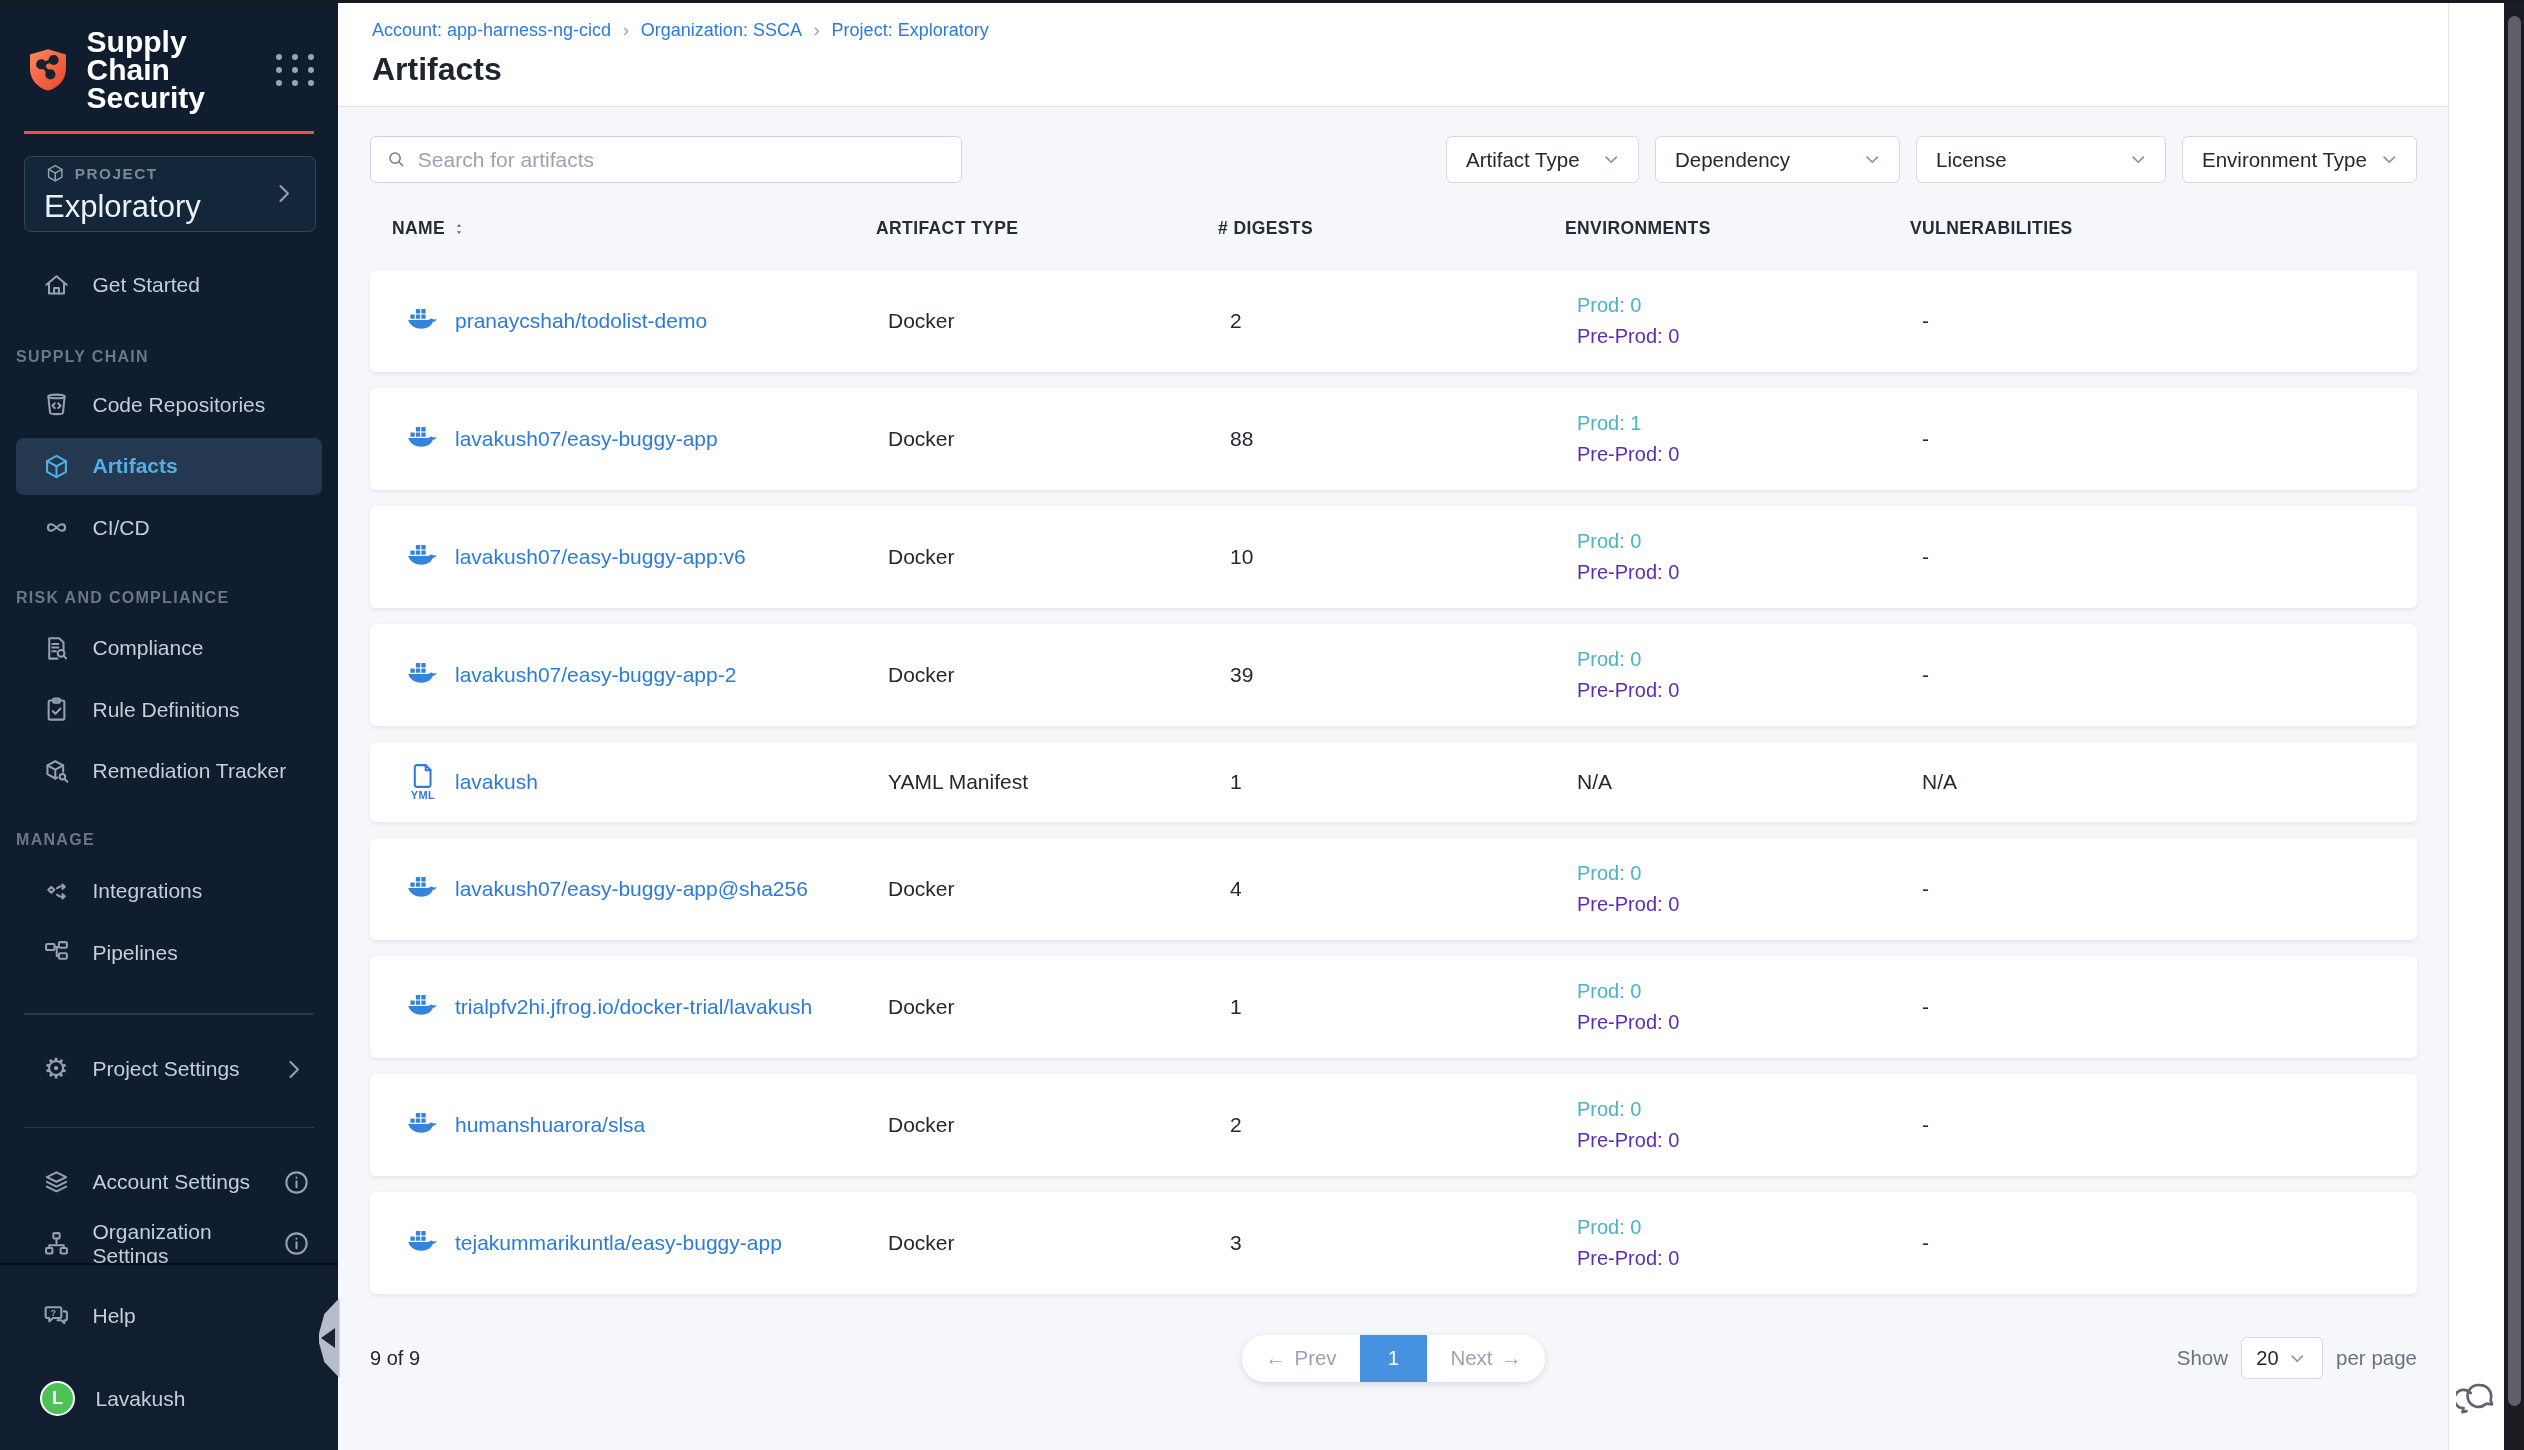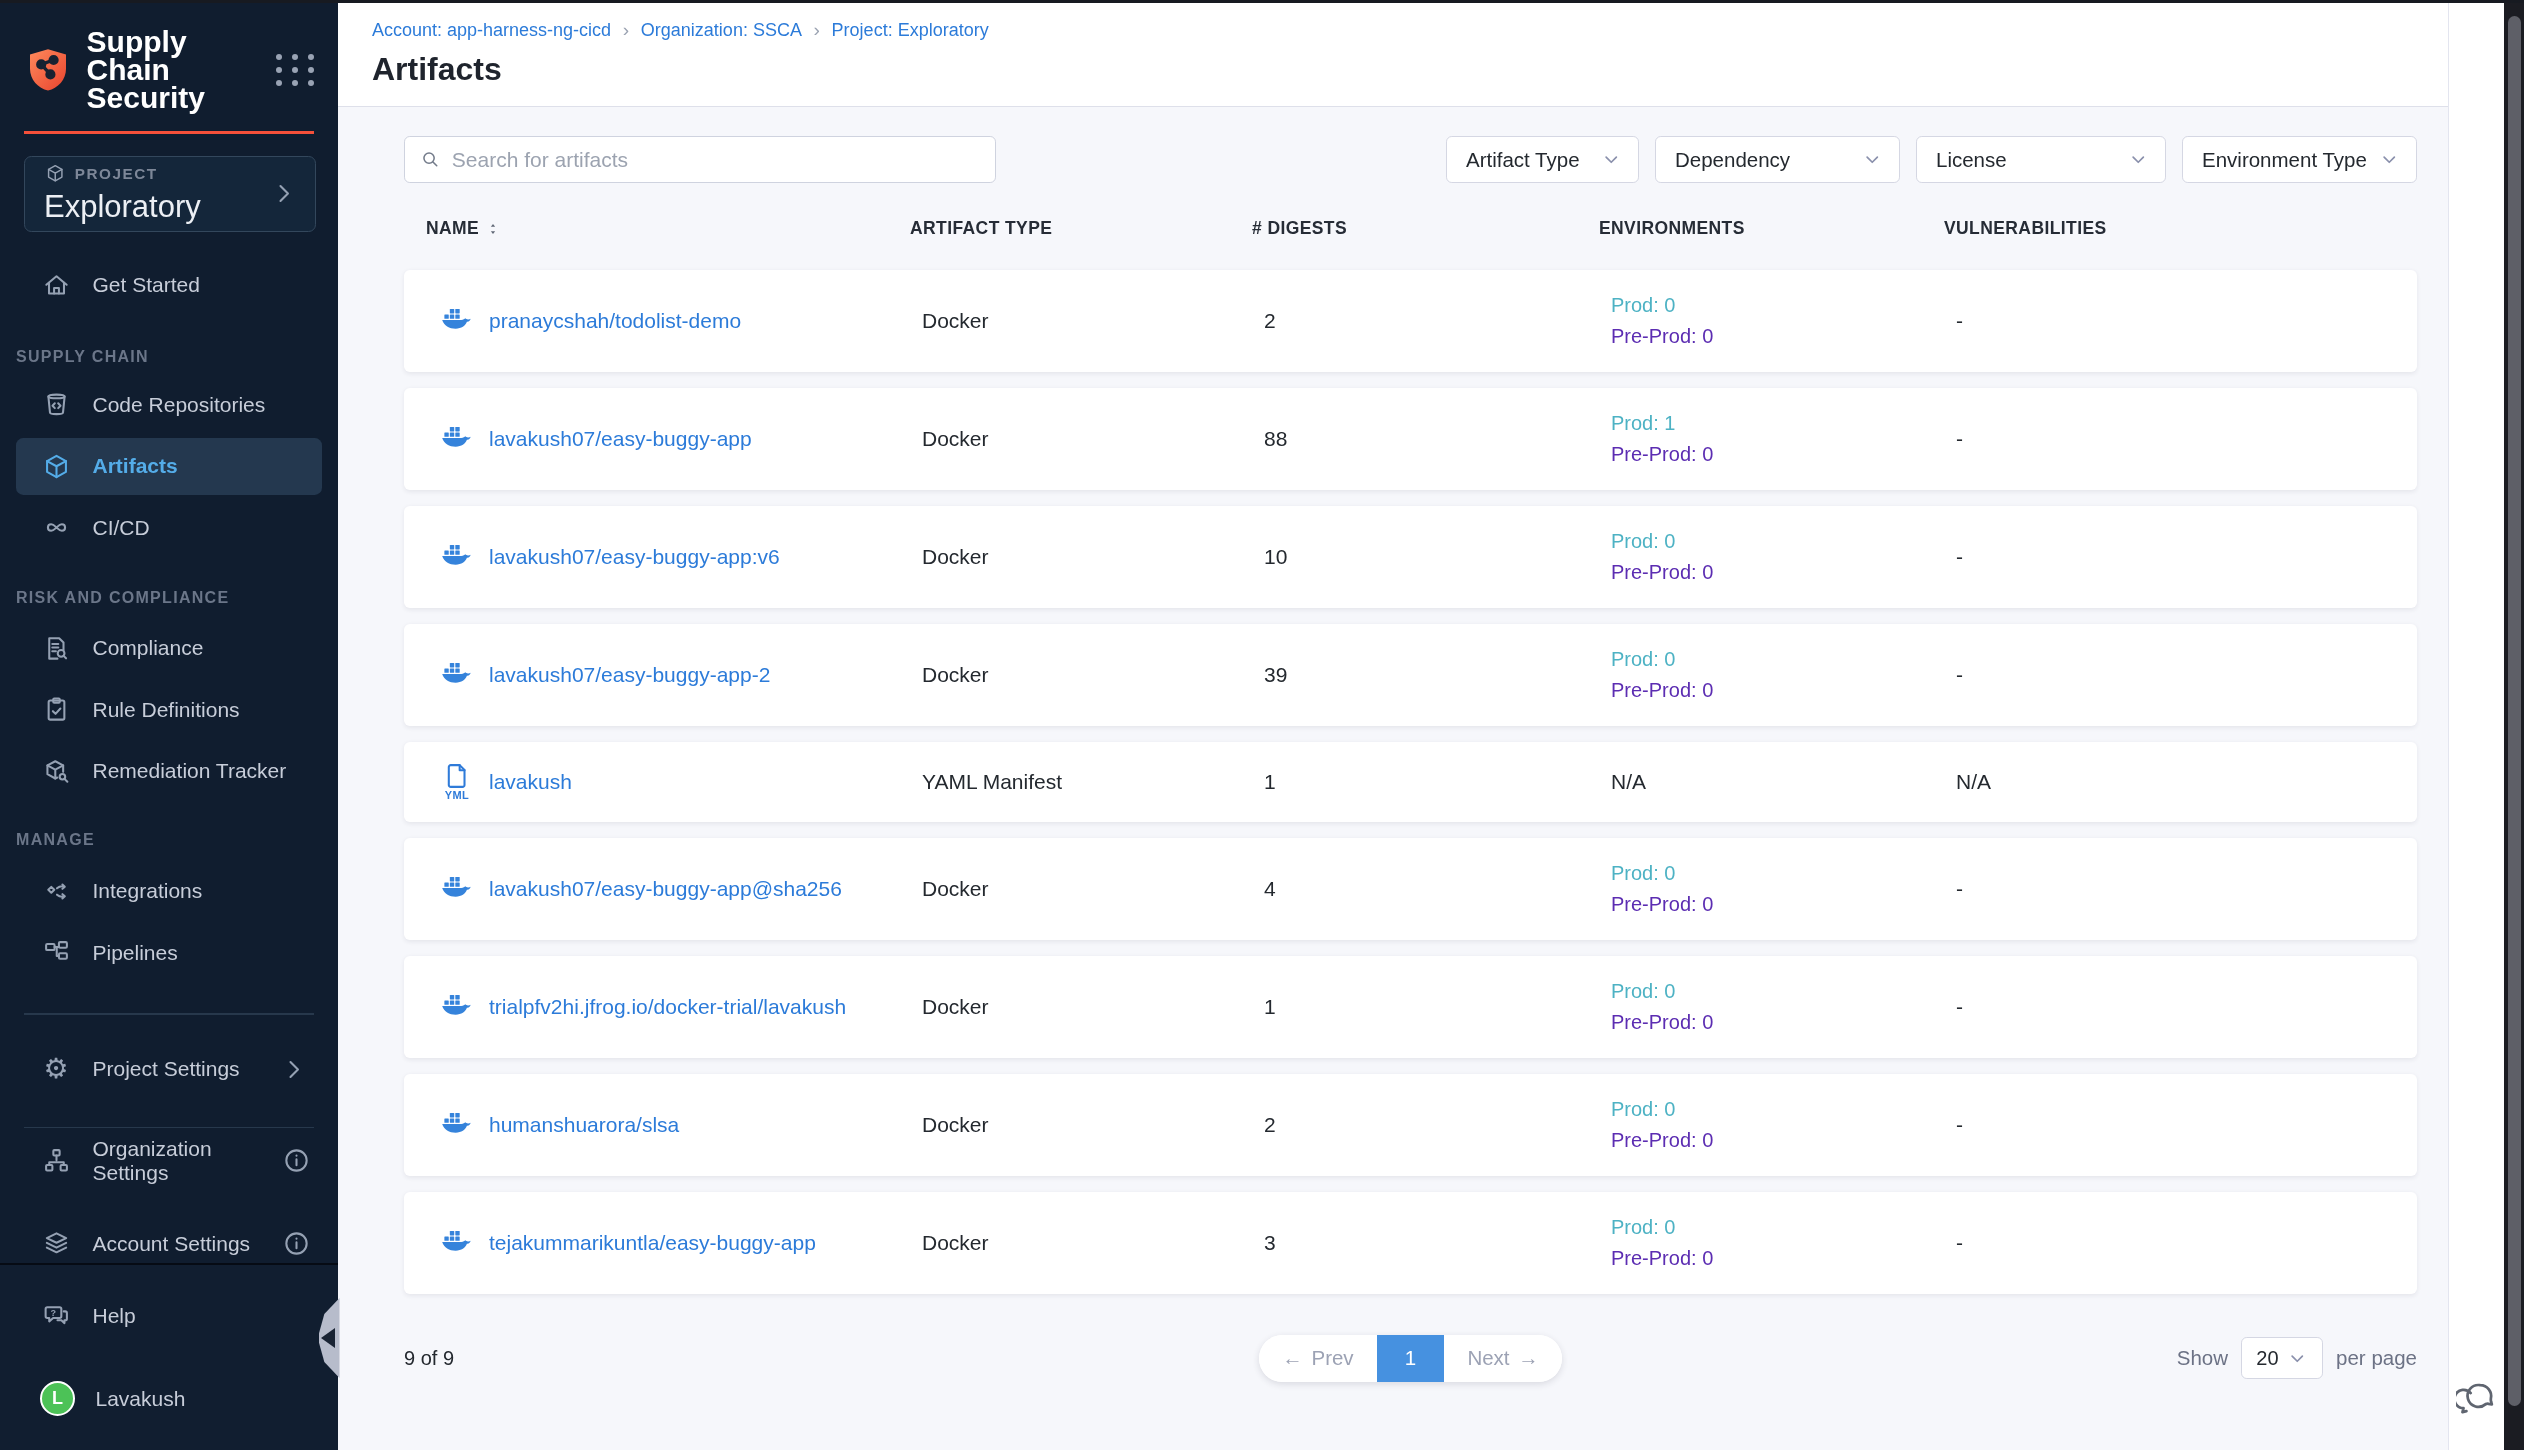--- a/index.html
+++ b/index.html
@@ -49,21 +49,21 @@
   .collapse-tab i { width:0; height:0; border-top:10.2px solid transparent; border-bottom:10.2px solid transparent; border-right:14.6px solid #1A2434; margin-right:2.9px; }
 
   
   .main { position:absolute; left:338px; top:0; width:2111px; height:1451px; background:#F6F7FB; }
   .main-header { height:107px; background:#fff; border-bottom:1.5px solid #DEE0EA; padding:19px 0 0 34px; }
   .breadcrumb { display:flex; align-items:center; gap:11.7px; font-size:18px; }
   .breadcrumb a { color:#2C7BD9; text-decoration:none; cursor:pointer; }
   .crumb-sep { color:#9AA2B1; font-size:19px; }
   .page-title { margin-top:10.2px; font-size:32px; font-weight:700; color:#1F242D; }
 
-  .content { padding:29px 32px 0 32px;margin-left:34px; }
+  .content { padding:29px 32px 0 32px; }
   .toolbar { display:flex; align-items:center; }
   .searchbox { width:592px; height:47px; background:#fff; border:1.5px solid #CFD3DF; border-radius:5.8px;
                display:flex; align-items:center; padding:0 14.6px; gap:10.2px; }
   .searchbox input { border:none; outline:none; flex:1; font-size:21px; color:#24292F; font-family:"Liberation Sans",sans-serif; }
   .searchbox input::placeholder { color:#9CA3B0; }
   .filters { margin-left:auto; display:flex; gap:16px; }
   .filter { height:47px; background:#fff; border:1.5px solid #D5D7E3; border-radius:5.8px; display:flex; align-items:center;
             justify-content:space-between; padding:0 16px 0 19px; font-size:20.5px; color:#24292F; cursor:pointer; }
   .filter.w1{width:193px}.filter.w2{width:245px}.filter.w3{width:250px}.filter.w4{width:235px}
 
@@ -262,45 +262,45 @@
       <span class="nico glyph">⚙</span>
       <span class="lbl">Project Settings</span>
       <span class="nico chev-end">
           <svg viewBox="0 0 24 24" fill="none" stroke="#95A1B3" stroke-width="1.7" stroke-linecap="round" stroke-linejoin="round">
             <path d="m9.5 5.8 6.2 6.2-6.2 6.2"></path>
           </svg>
         </span>
     </div>
     <div class="side-div" style="margin-top:29px;"></div>
 
+    <div class="nav-item" style="margin-top:25.6px;">
+      <span class="nico">
+          <svg viewBox="0 0 24 24" fill="none" stroke="#95A1B3" stroke-width="1.7" stroke-linecap="round" stroke-linejoin="round">
+            <path d="M12 3.6 20 7.5l-8 3.9-8-3.9Z"></path>
+            <path d="m4 11.5 8 3.9 8-3.9M4 15.4l8 3.9 8-3.9"></path>
+          </svg>
+        </span>
+      <span class="lbl">Account Settings</span>
+      <span class="nico info-end">
+          <svg viewBox="0 0 24 24" fill="none" stroke="#95A1B3" stroke-width="1.7" stroke-linecap="round" stroke-linejoin="round">
+            <circle cx="12" cy="12" r="8.4"></circle>
+            <path d="M12 11v5M12 7.8v.3"></path>
+          </svg>
+        </span>
+    </div>
     <div class="nav-item" style="margin-top:4.4px;">
       <span class="nico">
           <svg viewBox="0 0 24 24" fill="none" stroke="#95A1B3" stroke-width="1.7" stroke-linecap="round" stroke-linejoin="round">
             <rect x="9.4" y="3.4" width="5.2" height="4.4" rx=".8"></rect>
             <rect x="3.4" y="15.8" width="5.2" height="4.4" rx=".8"></rect>
             <rect x="15.4" y="15.8" width="5.2" height="4.4" rx=".8"></rect>
             <path d="M12 7.8v4M6 15.8v-2.4h12v2.4"></path>
           </svg>
         </span>
       <span class="lbl">Organization Settings</span>
-      <span class="nico info-end">
-          <svg viewBox="0 0 24 24" fill="none" stroke="#95A1B3" stroke-width="1.7" stroke-linecap="round" stroke-linejoin="round">
-            <circle cx="12" cy="12" r="8.4"></circle>
-            <path d="M12 11v5M12 7.8v.3"></path>
-          </svg>
-        </span>
-    </div>
-    <div class="nav-item" style="margin-top:25.6px;">
-      <span class="nico">
-          <svg viewBox="0 0 24 24" fill="none" stroke="#95A1B3" stroke-width="1.7" stroke-linecap="round" stroke-linejoin="round">
-            <path d="M12 3.6 20 7.5l-8 3.9-8-3.9Z"></path>
-            <path d="m4 11.5 8 3.9 8-3.9M4 15.4l8 3.9 8-3.9"></path>
-          </svg>
-        </span>
-      <span class="lbl">Account Settings</span>
       <span class="nico info-end">
           <svg viewBox="0 0 24 24" fill="none" stroke="#95A1B3" stroke-width="1.7" stroke-linecap="round" stroke-linejoin="round">
             <circle cx="12" cy="12" r="8.4"></circle>
             <path d="M12 11v5M12 7.8v.3"></path>
           </svg>
         </span>
     </div>
   </div>
 
   <div class="side-bottom">

